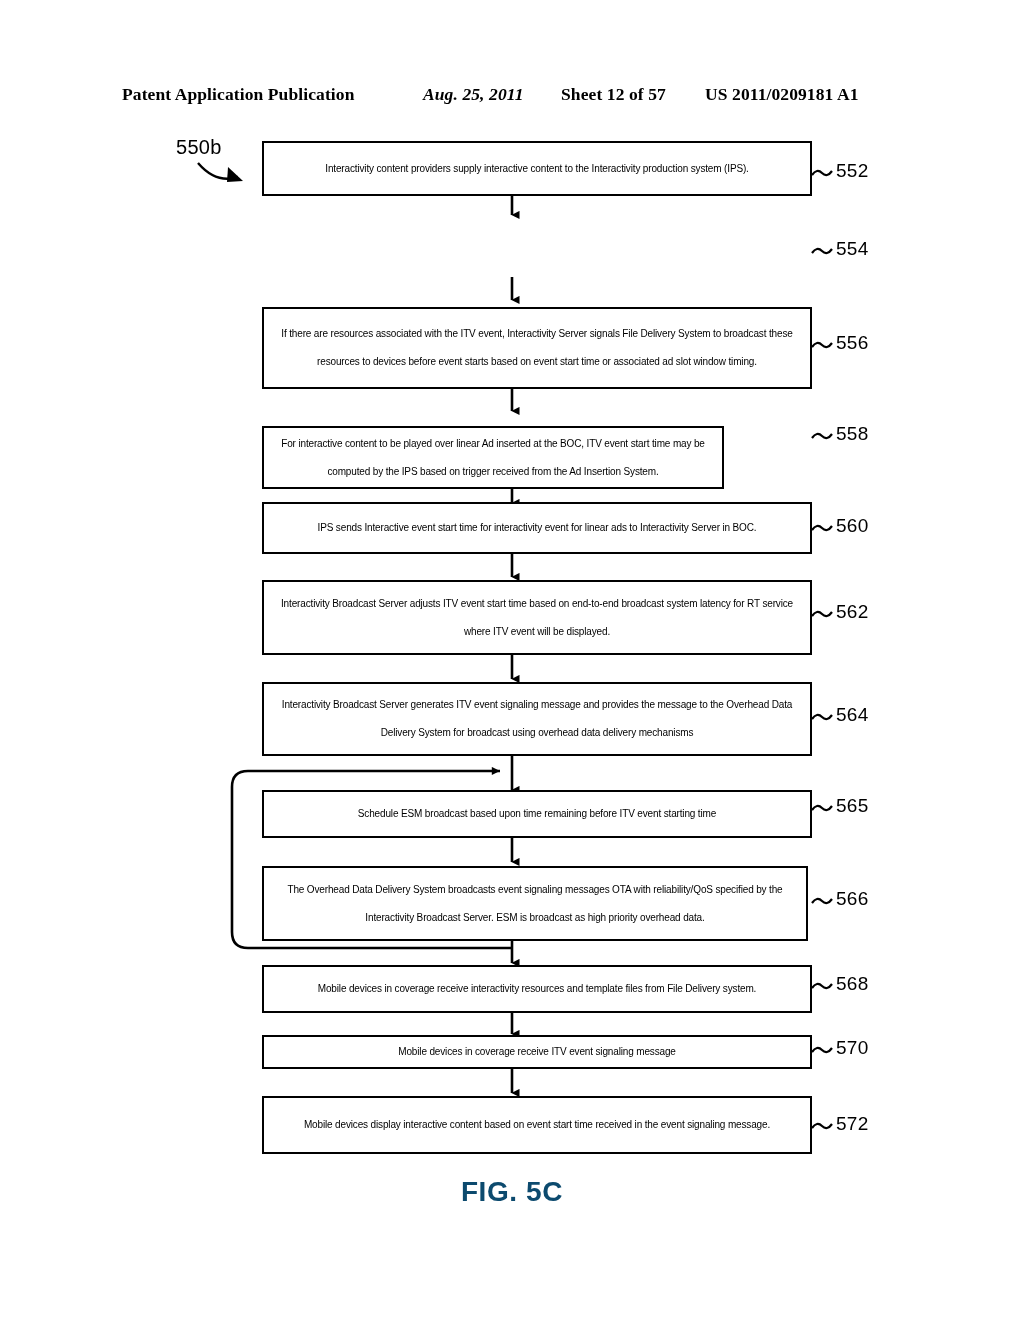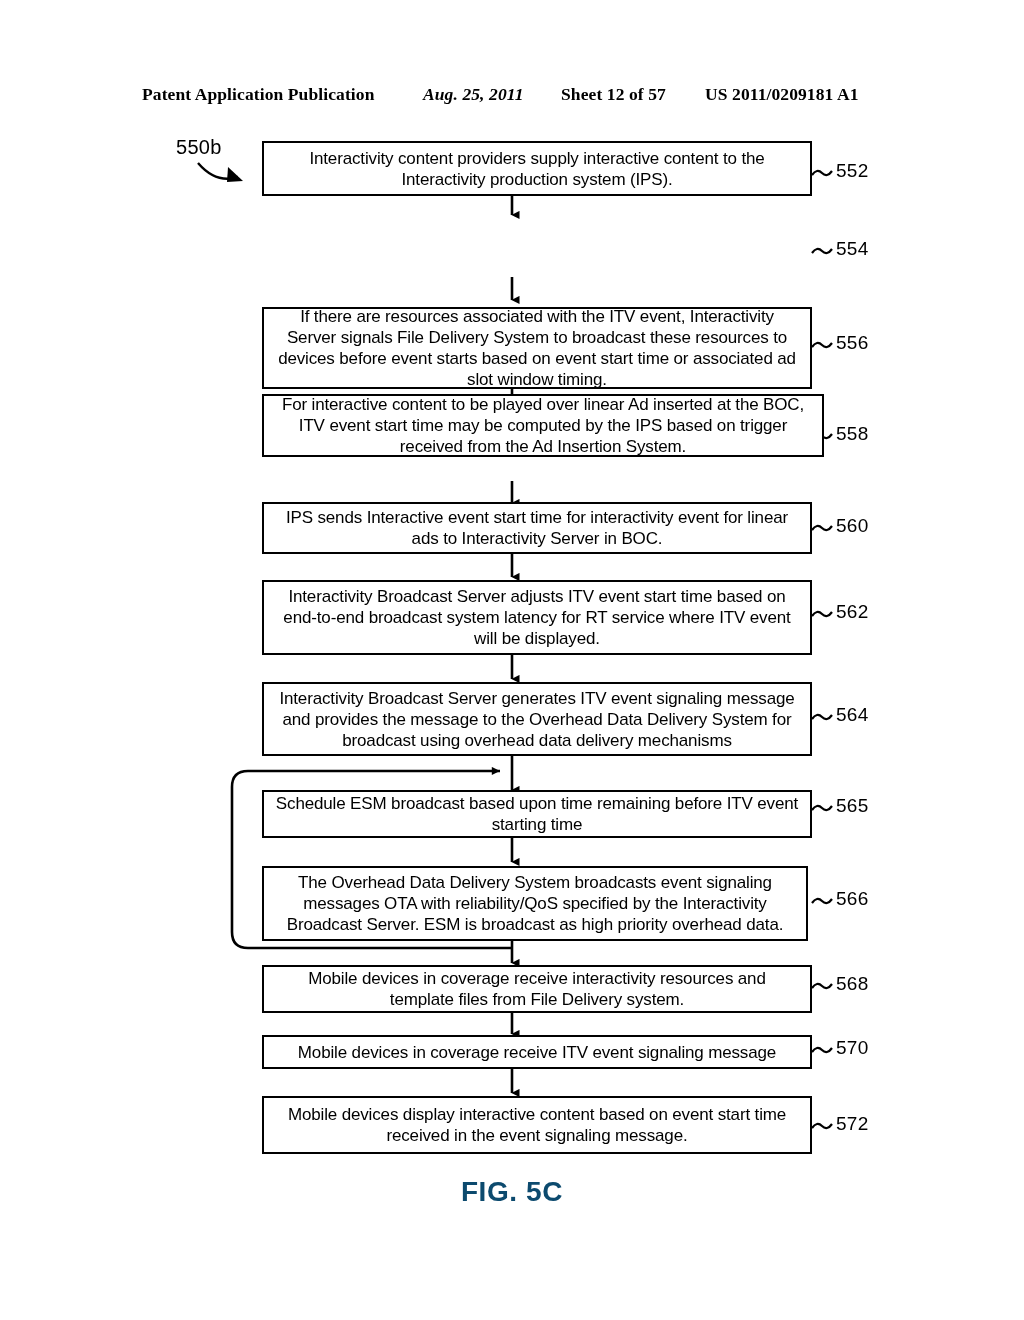--- a/index.html
+++ b/index.html
@@ -23,21 +23,21 @@
     top: 84px;
     left: 0;
     width: 1024px;
     height: 26px;
     font-family: "Liberation Serif", serif;
     font-weight: bold;
     font-size: 17.5px;
     letter-spacing: 0.1px;
     white-space: nowrap;
   }
-  #page-header .hdr-pub   { position: absolute; left: 142px;  top: 0; }
+  #page-header .hdr-pub   { position: absolute; left: 122px;  top: 0; }
   #page-header .hdr-date  { position: absolute; left: 423px;  top: 0; font-style: italic; }
   #page-header .hdr-sheet { position: absolute; left: 561px;  top: 0; }
   #page-header .hdr-pat   { position: absolute; left: 705px;  top: 0; }
 
   
   #figure {
     position: absolute;
     left: 0;
     top: 0;
     width: 1024px;
@@ -59,22 +59,22 @@
     border: 2.5px solid #000;
     background: #ffffff;
     display: flex;
     align-items: center;
     justify-content: center;
     text-align: center;
     padding: 2px 10px;
   }
   .flow-box .box-text {
     font-family: "Liberation Sans", sans-serif;
-    font-size: 17px;
-    line-height: 21px;
+    font-size: 10px;
+    line-height: 28px;
     letter-spacing: -0.15px;
     color: #000;
   }
 
   
   .ref-num {
     position: absolute;
     font-family: "Liberation Sans", sans-serif;
     font-size: 19px;
     letter-spacing: 0.3px;
@@ -175,21 +175,21 @@
   </div>
   <div class="ref-num" style="left:836px; top:160px;">552</div>
 
   <div class="ref-num" style="left:836px; top:238px;">554</div>
 
   <div class="flow-box" style="left:262px; top:307px; width:550px; height:82px;">
     <span class="box-text">If there are resources associated with the ITV event, Interactivity Server signals File Delivery System to broadcast these resources to devices before event starts based on event start time or associated ad slot window timing.</span>
   </div>
   <div class="ref-num" style="left:836px; top:332px;">556</div>
 
-  <div class="flow-box" style="left:262px; top:394px; width:562px; height:63px;">
+  <div class="flow-box" style="left:262px; top:426px; width:462px; height:63px;">
     <span class="box-text">For interactive content to be played over linear Ad inserted at the BOC, ITV event start time may be computed by the IPS based on trigger received from the Ad Insertion System.</span>
   </div>
   <div class="ref-num" style="left:836px; top:423px;">558</div>
 
   <div class="flow-box" style="left:262px; top:502px; width:550px; height:52px;">
     <span class="box-text">IPS sends Interactive event start time for interactivity event for linear ads to Interactivity Server in BOC.</span>
   </div>
   <div class="ref-num" style="left:836px; top:515px;">560</div>
 
   <div class="flow-box" style="left:262px; top:580px; width:550px; height:75px;">

